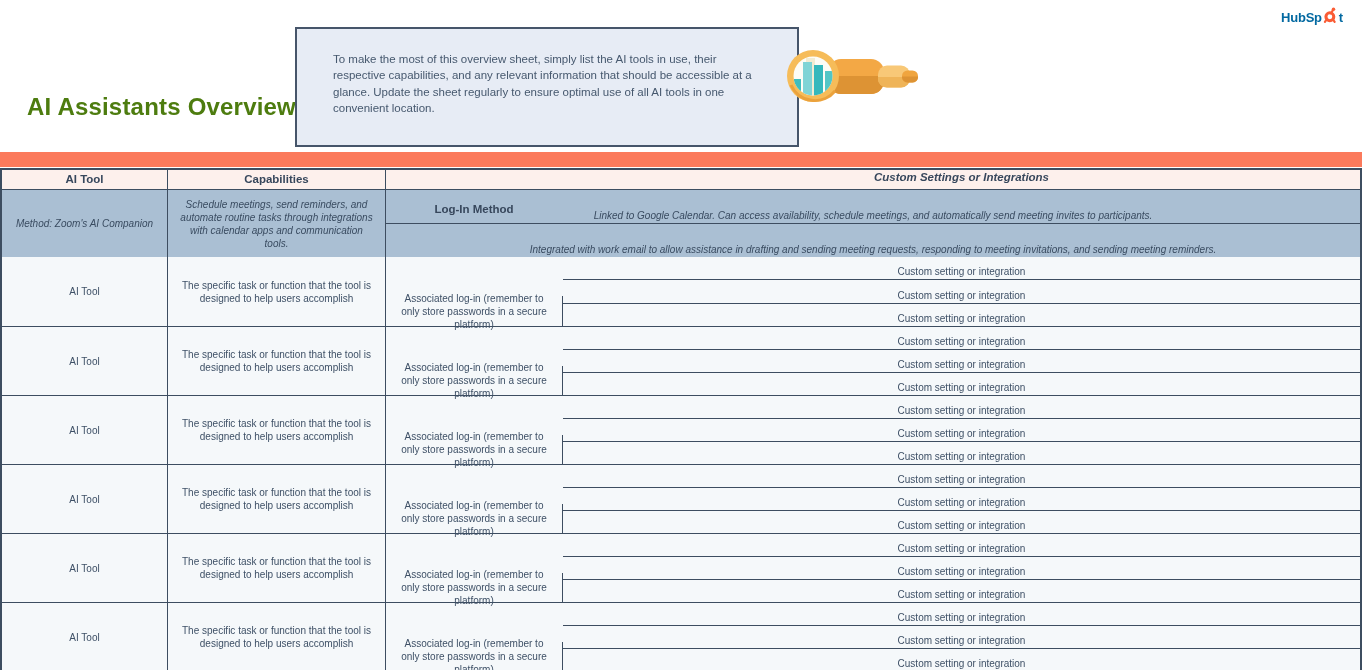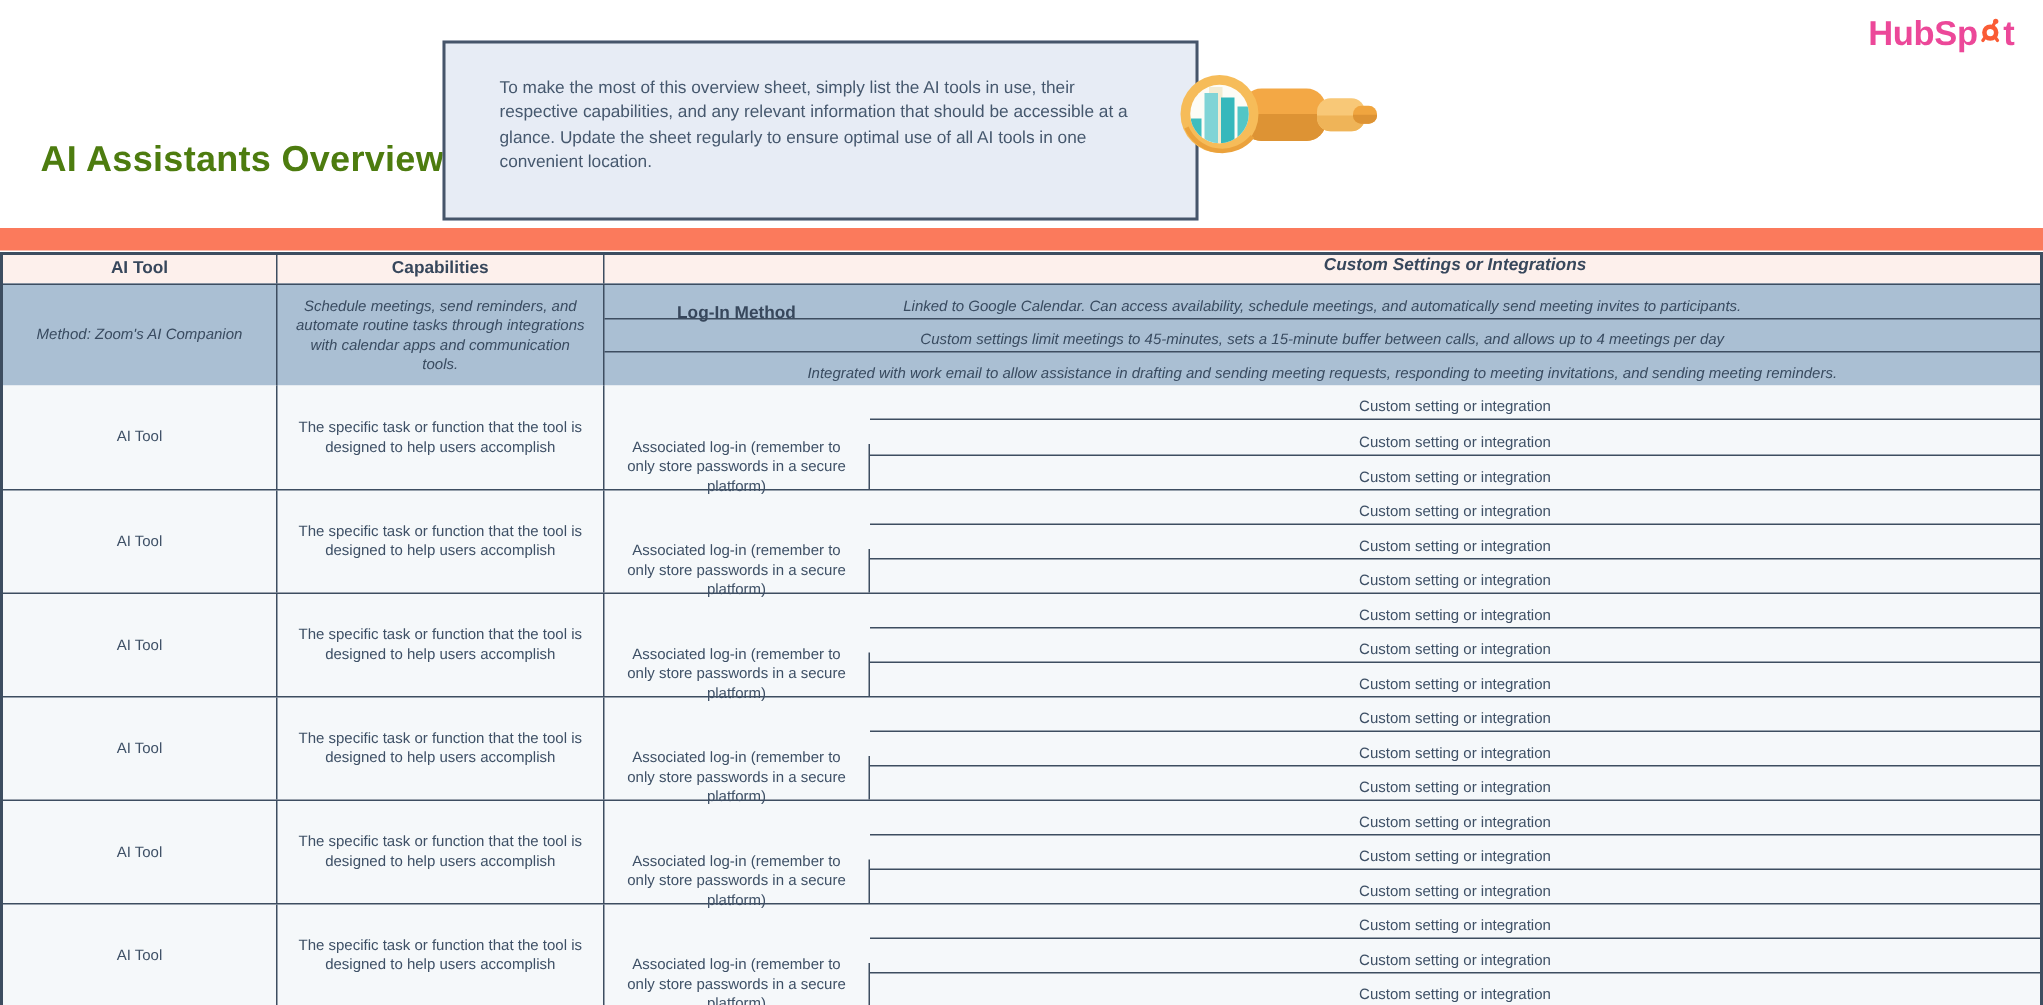--- a/index.html
+++ b/index.html
@@ -27,42 +27,42 @@
   .intro-text {
     margin:22px 26px 0 36px;
     font-size:11.5px; line-height:1.42; color:#46586e;
   }
 
   .telescope { position:absolute; left:786px; top:45px; }
 
   .logo {
     position:absolute; right:19px; top:9px;
     display:flex; align-items:center;
-    font-size:23px; font-weight:bold; color:#ec4899; letter-spacing:-.2px;
+    font-size:13px; font-weight:bold; color:#0369a1; letter-spacing:-.2px;
   }
   .logo .sprocket { display:inline-flex; margin:0 .5px; transform:translateY(-2px); }
 
   
   .accent-bar { position:absolute; left:0; top:152px; width:1362px; height:15px; background:#fb7a5c; }
 
   
   .tbl {
     position:absolute; left:0; top:168px; width:1362px;
     border:2px solid #3d4d60; border-top-width:2px;
     font-size:10px;
   }
   .trow { display:flex; width:100%; border-top:1.5px solid #3d4d60; }
   .trow:first-child { border-top:none; }
 
   .cell {
     display:flex; align-items:center; justify-content:center; text-align:center;
     border-right:1.5px solid #3d4d60; padding:2px 10px;
   }
   .cell:last-child { border-right:none; padding:0; }
-  .c1 { width:183px; }
+  .c1 { width:166px; }
   .c2 { width:218px; }
   .c3 { width:177px;margin-top:39px; }
   .c4 { flex:1; flex-direction:column; align-items:stretch; }
 
   .header-row { height:19px; background:#fdf0ec; font-weight:bold; font-size:11.5px; color:#37475c; }
   .header-row .cell { padding:0 6px; }
 
   .example-row { height:68px; background:#aabfd3; font-style:italic; color:#394b60; }
   .data-row    { height:69px; background:#f5f8fa; color:#3e5066; }
 
@@ -155,23 +155,20 @@
         <span class="cell-text">Method:  Zoom's AI Companion</span>
       </div>
     <div class="cell c2">
         <span class="cell-text">Schedule meetings, send reminders, and automate routine tasks through integrations with calendar apps and communication tools.</span>
       </div>
     <div class="cell c4">
       <div class="subcell">
           <span class="cell-text">Linked to Google Calendar. Can access availability, schedule meetings, and automatically send meeting invites to participants.</span>
         </div>
       <div class="subcell">
-          <span class="cell-text">Custom settings limit meetings to 45-minutes, sets a 15-minute buffer between calls, and allows up to 4 meetings per day</span>
-        </div>
-      <div class="subcell">
           <span class="cell-text">Integrated with work email to allow assistance in drafting and sending meeting requests, responding to meeting invitations, and sending meeting reminders.</span>
         </div>
     </div>
   </div>
 
   
   <div id="table-body" style="display:contents;">
   <div class="trow data-row">
     <div class="cell c1">
           <span class="cell-text">AI Tool</span>

